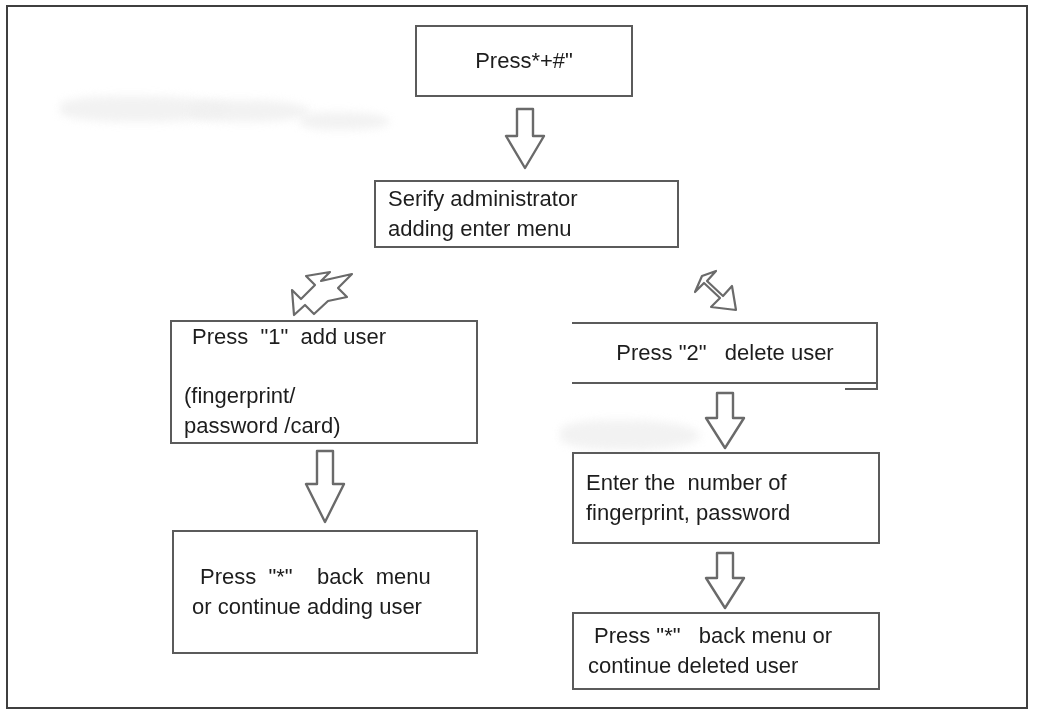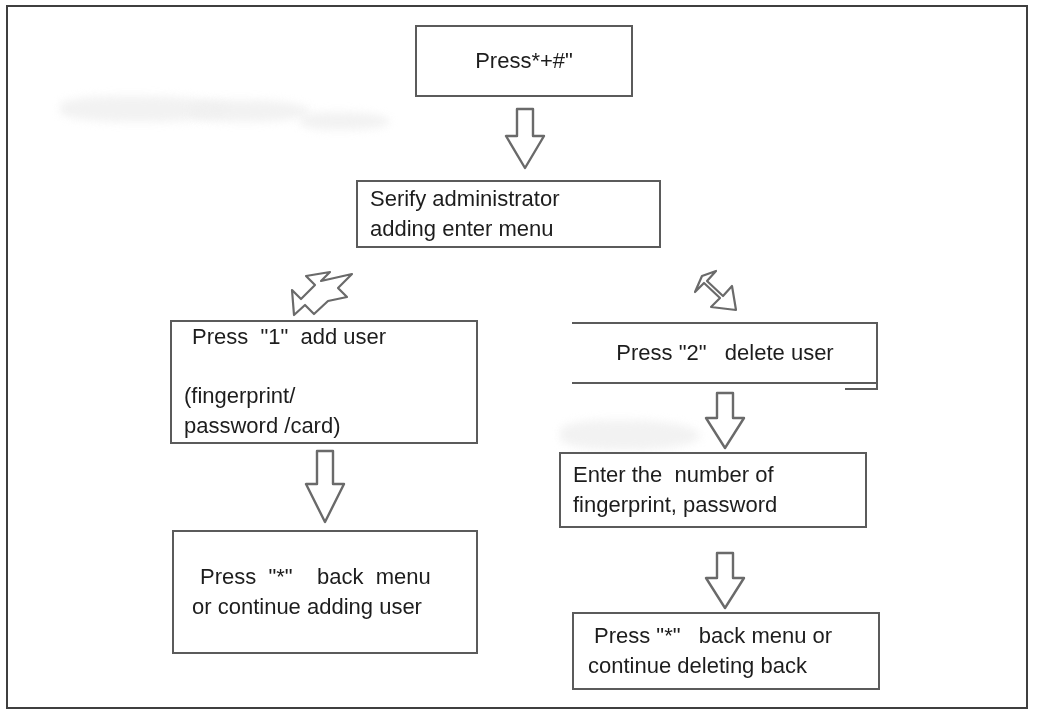--- a/index.html
+++ b/index.html
@@ -102,21 +102,21 @@
   <div class="box center" id="n-start" style="left:415px; top:25px; width:218px; height:72px;">
     <span class="ln">Press*+#"</span>
   </div>
 
   <div class="arrow" style="left:503px; top:108px;">
     <svg width="44" height="62" viewBox="0 0 44 62">
       <polygon points="14,1 30,1 30,28 41,28 22,60 3,28 14,28" fill="#ffffff" stroke="#6a6a6a" stroke-width="2.4" stroke-linejoin="round"></polygon>
     </svg>
   </div>
 
-  <div class="box pad-l12" id="n-verify" style="left:356px; top:180px; width:305px; height:68px;">
+  <div class="box pad-l12" id="n-verify" style="left:374px; top:180px; width:305px; height:68px;">
     <span class="ln">Serify administrator</span>
     <span class="ln">adding enter menu</span>
   </div>
 
   <div class="arrow" style="left:288px; top:268px;">
     <svg width="72" height="56" viewBox="0 0 72 56">
       <polygon points="64,6 50,20 59,29 40,33 26,46 17,37 6,47 4,22 13,31 27,17 18,8 42,4 33,13" fill="#ffffff" stroke="#6a6a6a" stroke-width="2.2" stroke-linejoin="round"></polygon>
     </svg>
   </div>
 
@@ -144,34 +144,34 @@
       <polygon points="14,1 30,1 30,34 41,34 22,72 3,34 14,34" fill="#ffffff" stroke="#6a6a6a" stroke-width="2.4" stroke-linejoin="round"></polygon>
     </svg>
   </div>
 
   <div class="arrow" style="left:703px; top:392px;">
     <svg width="44" height="58" viewBox="0 0 44 58">
       <polygon points="14,1 30,1 30,26 41,26 22,56 3,26 14,26" fill="#ffffff" stroke="#6a6a6a" stroke-width="2.4" stroke-linejoin="round"></polygon>
     </svg>
   </div>
 
-  <div class="box pad-l12" id="n-enter-number" style="left:559px; top:452px; width:308px; height:76px;">
+  <div class="box pad-l12" id="n-enter-number" style="left:572px; top:452px; width:308px; height:92px;">
     <span class="ln">Enter the  number of</span>
     <span class="ln">fingerprint, password</span>
   </div>
 
   <div class="arrow" style="left:703px; top:552px;">
     <svg width="44" height="58" viewBox="0 0 44 58">
       <polygon points="14,1 30,1 30,26 41,26 22,56 3,26 14,26" fill="#ffffff" stroke="#6a6a6a" stroke-width="2.4" stroke-linejoin="round"></polygon>
     </svg>
   </div>
 
   <div class="box pad-l26" id="n-add-back" style="left:172px; top:530px; width:306px; height:124px;">
     <span class="ln">Press  "*"    back  menu</span>
     <span class="ln" style="margin-left:-8px;">or continue adding user</span>
   </div>
 
   <div class="box pad-l20" id="n-delete-back" style="left:572px; top:612px; width:308px; height:78px;">
     <span class="ln">Press "*"   back menu or</span>
-    <span class="ln" style="margin-left:-6px;">continue deleting back</span>
+    <span class="ln" style="margin-left:-6px;">continue deleted user</span>
   </div>
 
 </div>
 
 </body></html>

